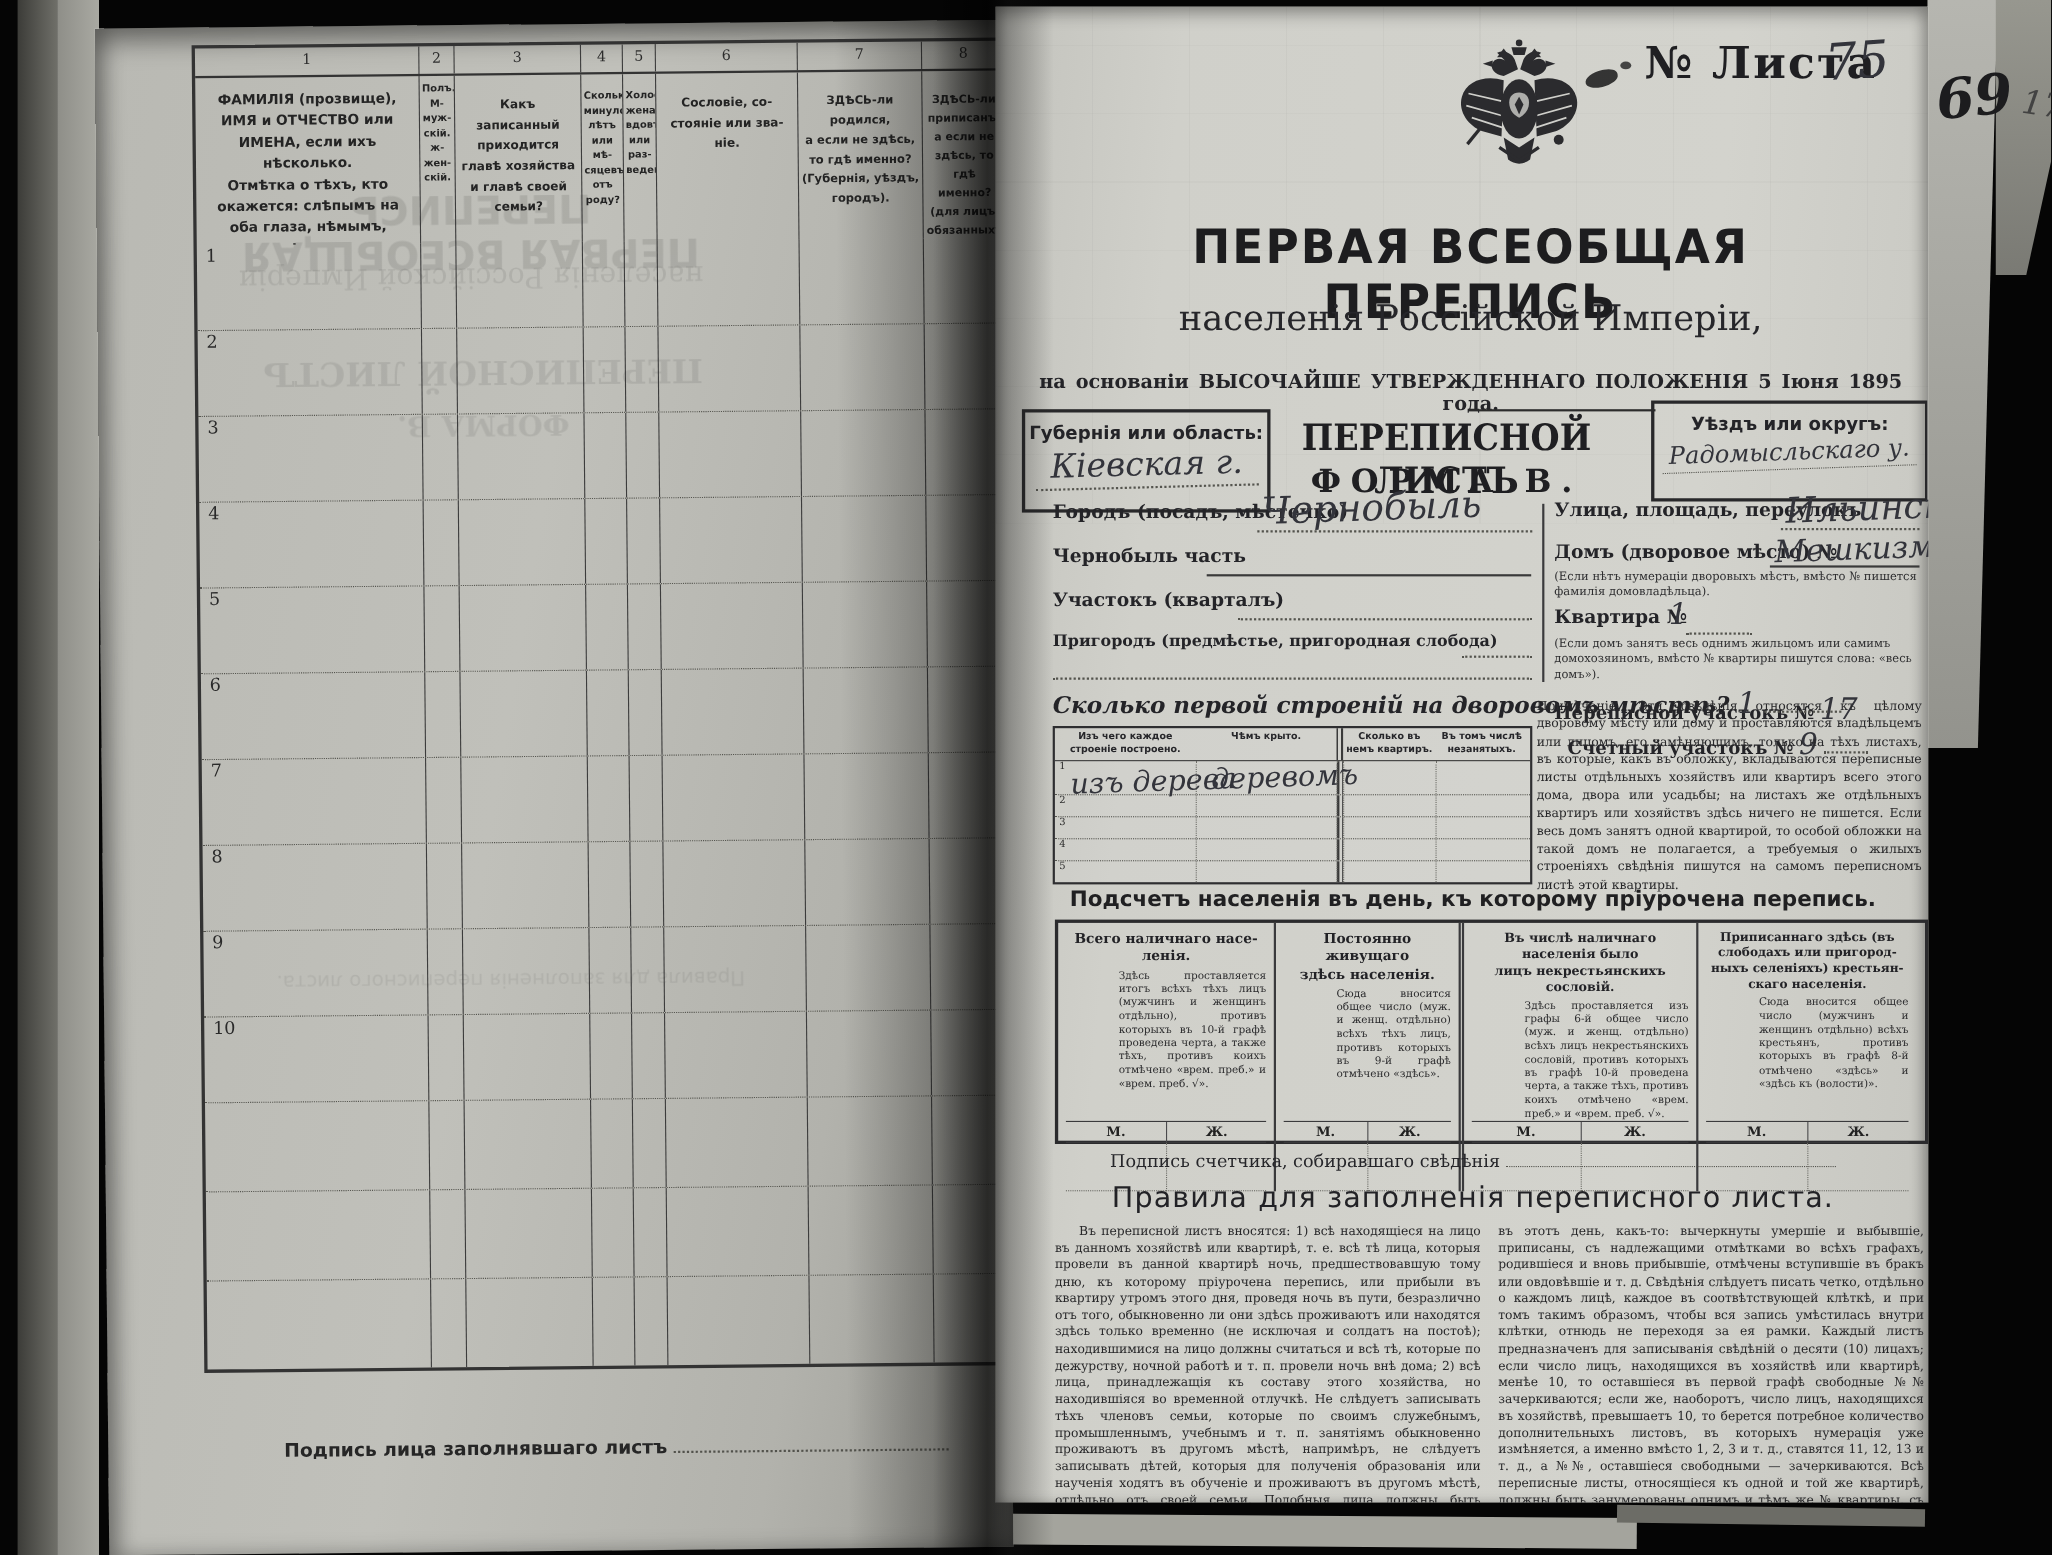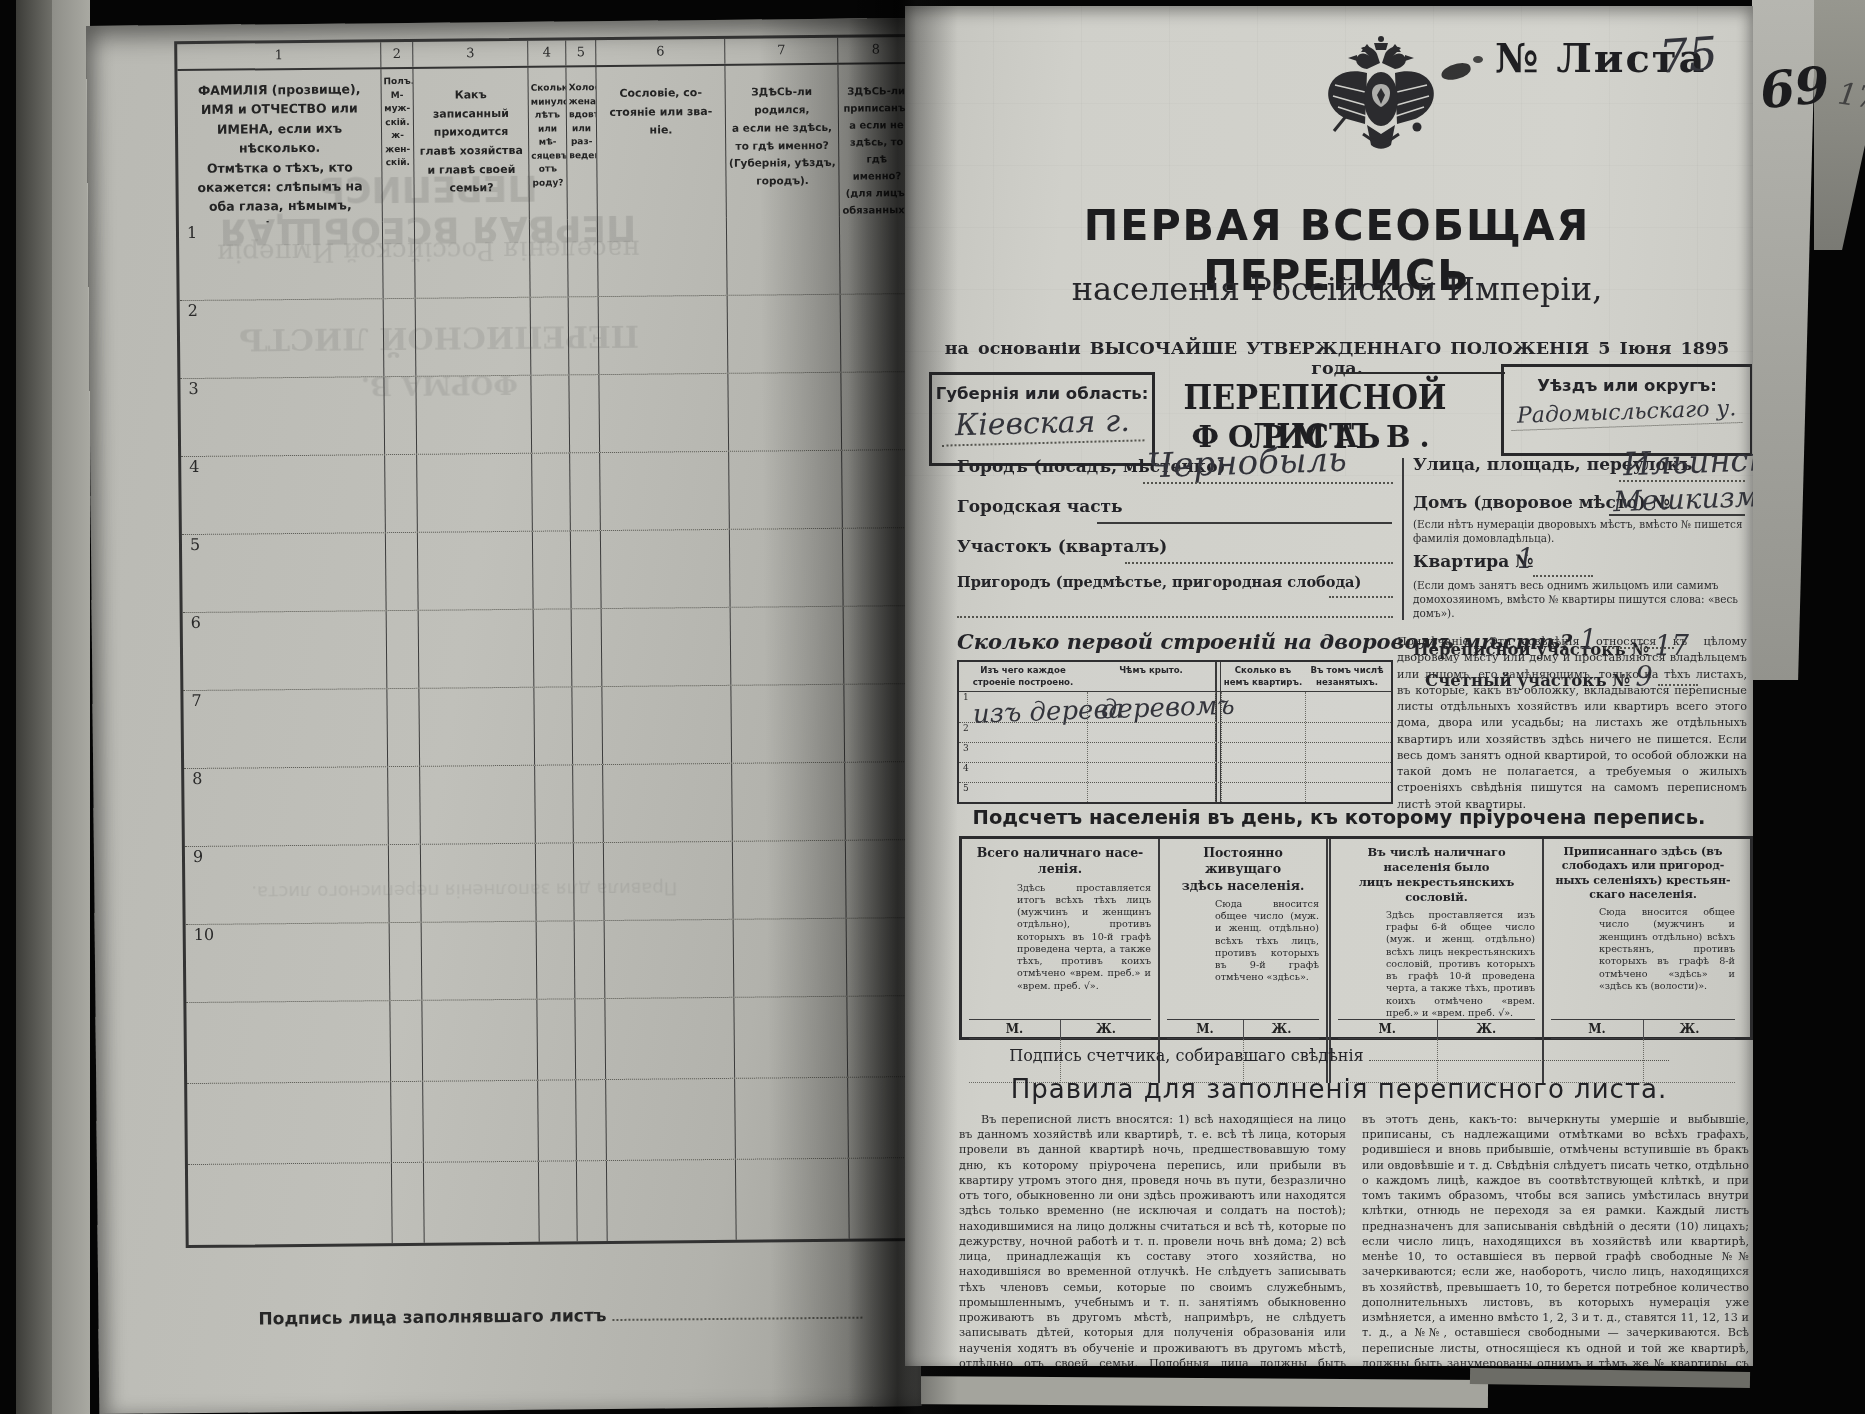--- a/index.html
+++ b/index.html
@@ -373,21 +373,21 @@
     <div class="hw uezd-hw">Радомысльскаго у.</div>
   </div>
 
   <div class="abs" style="left:52px;top:450px;width:442px;height:168px;">
     <div class="hwline" style="height:40px;">
       <span class="addr-label">Городъ (посадъ, мѣстечко)</span>
       <span class="hw abs" style="left:190px;top:-14px;font-size:34px;transform:rotate(-2deg);">Чернобыль</span>
       <span class="dotline abs" style="left:186px;top:12px;width:250px;"></span>
     </div>
     <div class="hwline" style="height:40px;">
-      <span class="addr-label">Городская часть</span>
+      <span class="addr-label">Чернобыль часть</span>
       <span class="solidline abs" style="left:140px;top:12px;width:295px;"></span>
     </div>
     <div class="hwline" style="height:36px;">
       <span class="addr-label">Участокъ (кварталъ)</span>
       <span class="dotline abs" style="left:168px;top:12px;width:268px;"></span>
     </div>
     <div class="hwline" style="height:30px;">
       <span class="addr-label" style="font-size:14.5px;">Пригородъ (предмѣстье, пригородная слобода)</span>
       <span class="dotline abs" style="left:372px;top:10px;width:64px;"></span>
     </div>

